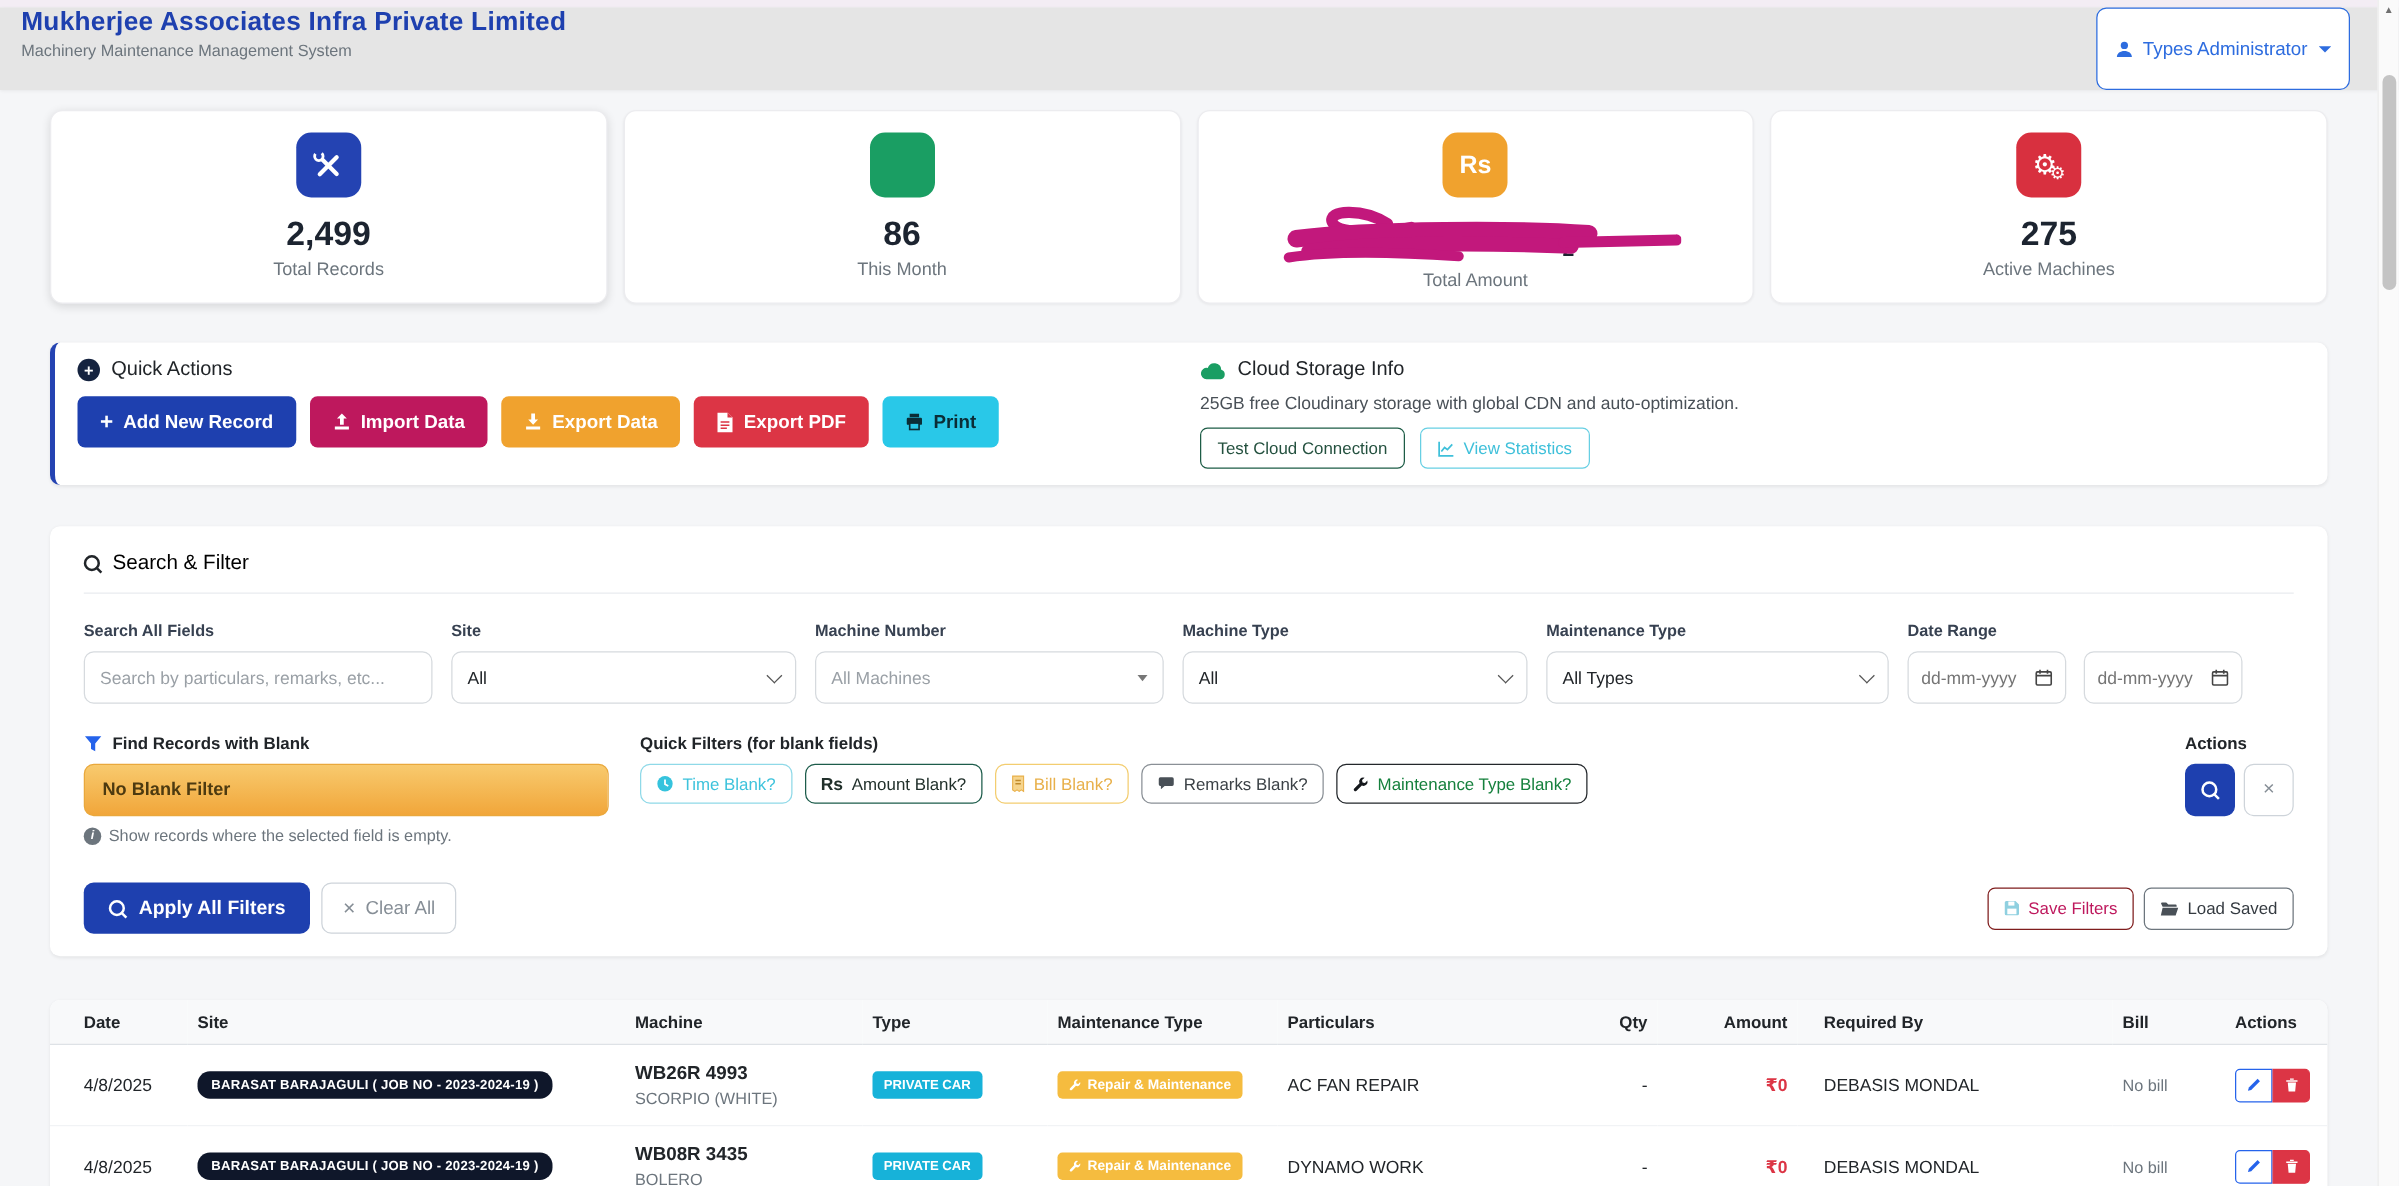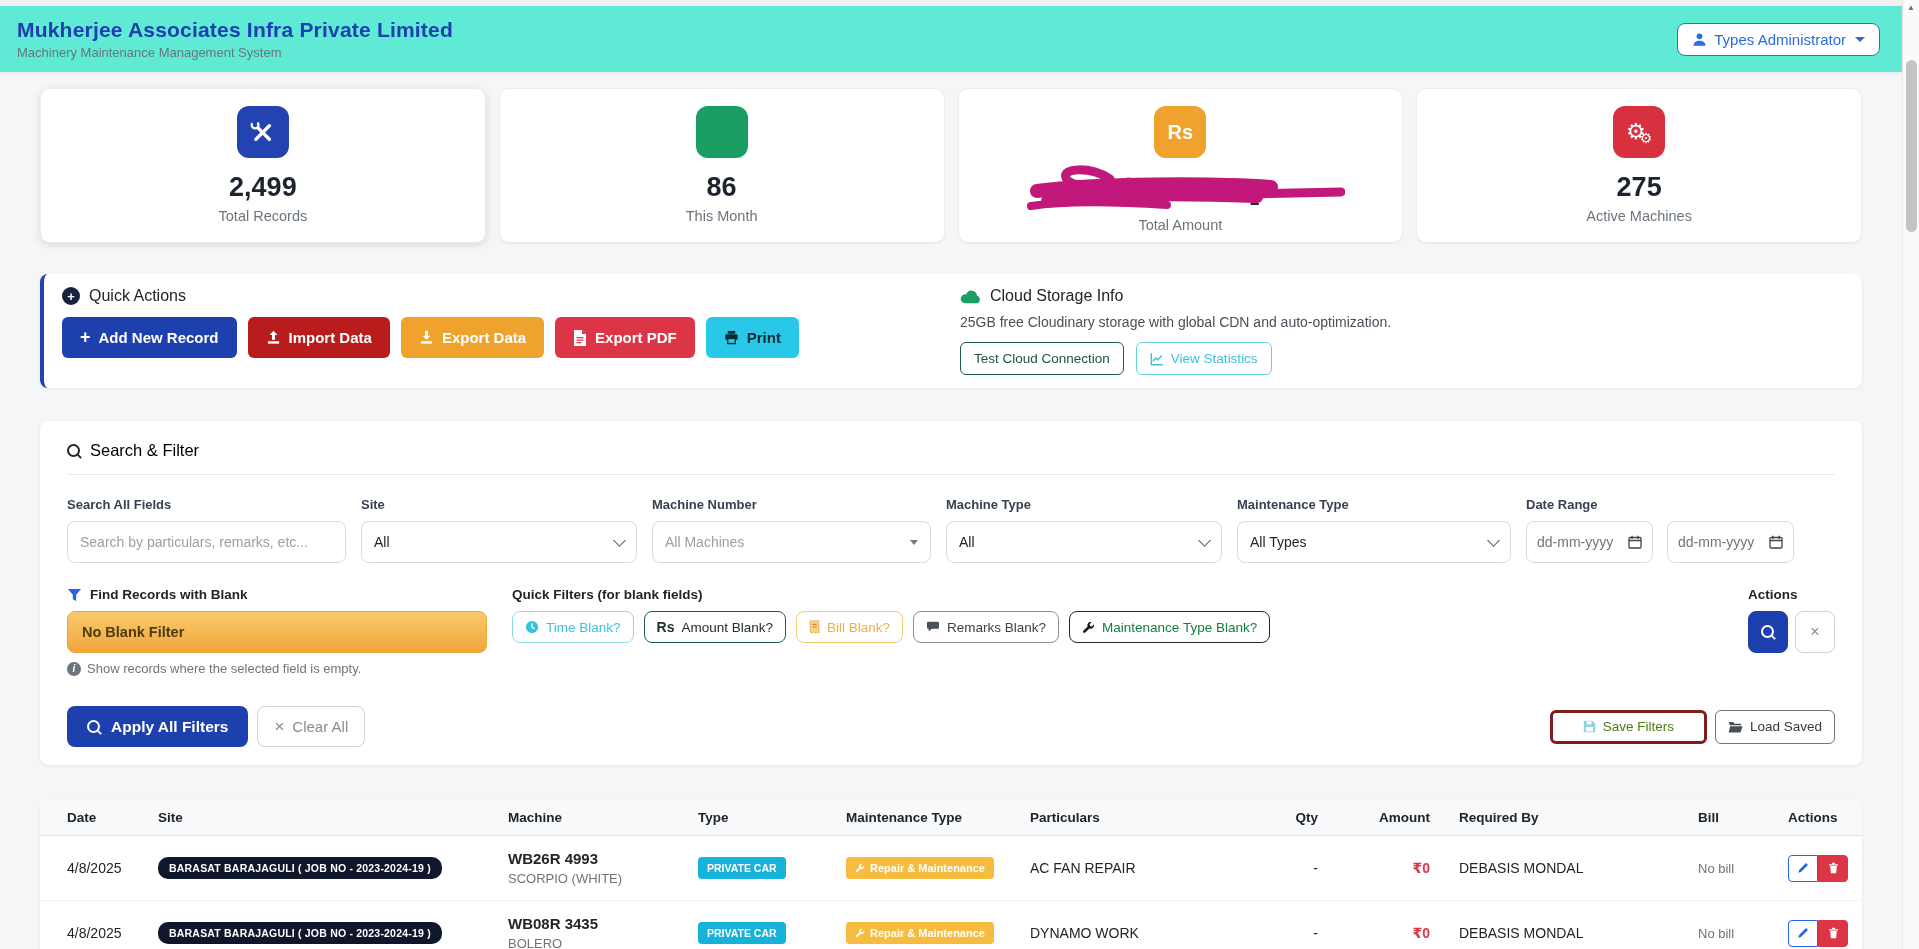--- a/index.html
+++ b/index.html
@@ -4,22 +4,22 @@
 <style>
   * { margin:0; padding:0; box-sizing:border-box; }
   html,body { width:1919px; height:949px; overflow:hidden; }
   body { font-family:"Liberation Sans","DejaVu Sans",sans-serif; background:#f5f6f8; color:#212529; }
   .page { position:relative; width:1919px; height:949px; }
 
   
   .topstrip { height:6px; background:#f3edf4; }
 
   
-  .appbar { height:66px; background:#5eead4; box-shadow:0 1px 3px rgba(0,0,0,.07);
-    display:flex; align-items:center; justify-content:space-between; padding:0 39px 0 17px; }
+  .appbar { height:66px; background:#e5e5e5; box-shadow:0 1px 3px rgba(0,0,0,.07);
+    display:flex; justify-content:space-between; padding:0 39px 0 17px; }
   .brand h1 { font-size:21px; font-weight:bold; color:#1e40af; letter-spacing:.2px; }
   .brand .sub { font-size:13px; color:#6c757d; margin-top:3px; }
   .user-btn { display:flex; align-items:center; gap:7px; background:#fff; border:1px solid #2d6cdf;
     color:#2d6cdf; font-size:15px; border-radius:8px; padding:7px 14px; cursor:pointer;
     font-family:inherit; }
   .caret { width:0; height:0; border-left:5px solid transparent; border-right:5px solid transparent;
     border-top:5px solid currentColor; display:inline-block; margin-left:2px; }
 
   
   .content { margin:0 57px 0 40px; }
@@ -50,21 +50,21 @@
     box-shadow:0 1px 3px rgba(0,0,0,.07); height:114px; display:flex; padding:13px 20px 0 18px; }
   .qa-left { width:880px; }
   .sec-head { display:flex; align-items:center; gap:9px; font-size:16px; color:#212529; }
   .plus-circle { width:18px; height:18px; border-radius:50%; background:#15233f; color:#fff;
     display:inline-flex; align-items:center; justify-content:center; font-size:13px; font-weight:bold; }
   .qa-btns { display:flex; gap:11px; margin-top:12px; }
   .btn { display:inline-flex; align-items:center; gap:8px; border:none; border-radius:6px;
     font-size:15px; font-weight:bold; padding:0 18px; height:41px; cursor:pointer; color:#fff;
     font-family:inherit; }
   .btn.b-blue { background:#1e40af; }
-  .btn.b-green { background:#b91c1c; }
+  .btn.b-green { background:#be185d; }
   .btn.b-orange{ background:#f0a22e; }
   .btn.b-red { background:#dc3545; }
   .btn.b-cyan { background:#29c8e8; color:#0b2d36; }
   .cloud-col { margin-left:18px; padding-top:0; }
   .cloud-desc { font-size:14px; color:#495057; margin-top:9px; }
   .cloud-btns { display:flex; gap:12px; margin-top:12px; }
   .btn-outline { display:inline-flex; align-items:center; gap:7px; background:#fff; border-radius:6px;
     font-size:13.5px; padding:0 13px; height:33px; cursor:pointer; font-family:inherit; }
   .ob-green { border:1px solid #1d5c46; color:#24513f; }
   .ob-cyan { border:1px solid #67cfe3; color:#3fc0da; }
@@ -122,22 +122,22 @@
   .sq-light { background:#fff; border:1px solid #ced4da; color:#868e96; font-size:16px; }
 
   .apply-row { display:flex; align-items:center; margin-top:30px; }
   .apply-btn { display:inline-flex; align-items:center; gap:10px; background:#1e40af; color:#fff;
     border:none; border-radius:8px; height:41px; padding:0 20px; font-size:15.5px; font-weight:bold;
     cursor:pointer; font-family:inherit; }
   .clearall-btn { display:inline-flex; align-items:center; gap:8px; background:#fff; color:#868e96;
     border:1px solid #ced4da; border-radius:8px; height:41px; padding:0 16px; font-size:15px;
     cursor:pointer; margin-left:9px; font-family:inherit; }
   .right-btns { margin-left:auto; display:flex; gap:8px; }
-  .save-btn { display:inline-flex; align-items:center; gap:7px; background:#fff; border:3px solid #7f1d1d;
-    color:#4d7c0f; border-radius:6px; height:34px; padding:0 30px; font-size:13.5px; cursor:pointer;
+  .save-btn { display:inline-flex; align-items:center; gap:7px; background:#fff; border:1px solid #7f1d1d;
+    color:#be185d; border-radius:6px; height:34px; padding:0 12px; font-size:13.5px; cursor:pointer;
     font-family:inherit; }
   .load-btn { display:inline-flex; align-items:center; gap:7px; background:#fff; border:1px solid #6c757d;
     color:#343a40; border-radius:6px; height:34px; padding:0 12px; font-size:13.5px; cursor:pointer;
     font-family:inherit; }
 
   
   .table-card { margin-top:35px; background:#fff; border-radius:8px 8px 0 0;
     box-shadow:0 1px 3px rgba(0,0,0,.07); overflow:hidden; }
   table { width:100%; border-collapse:collapse; }
   thead tr { background:#f8f9fa; border-bottom:1px solid #dee2e6; }

